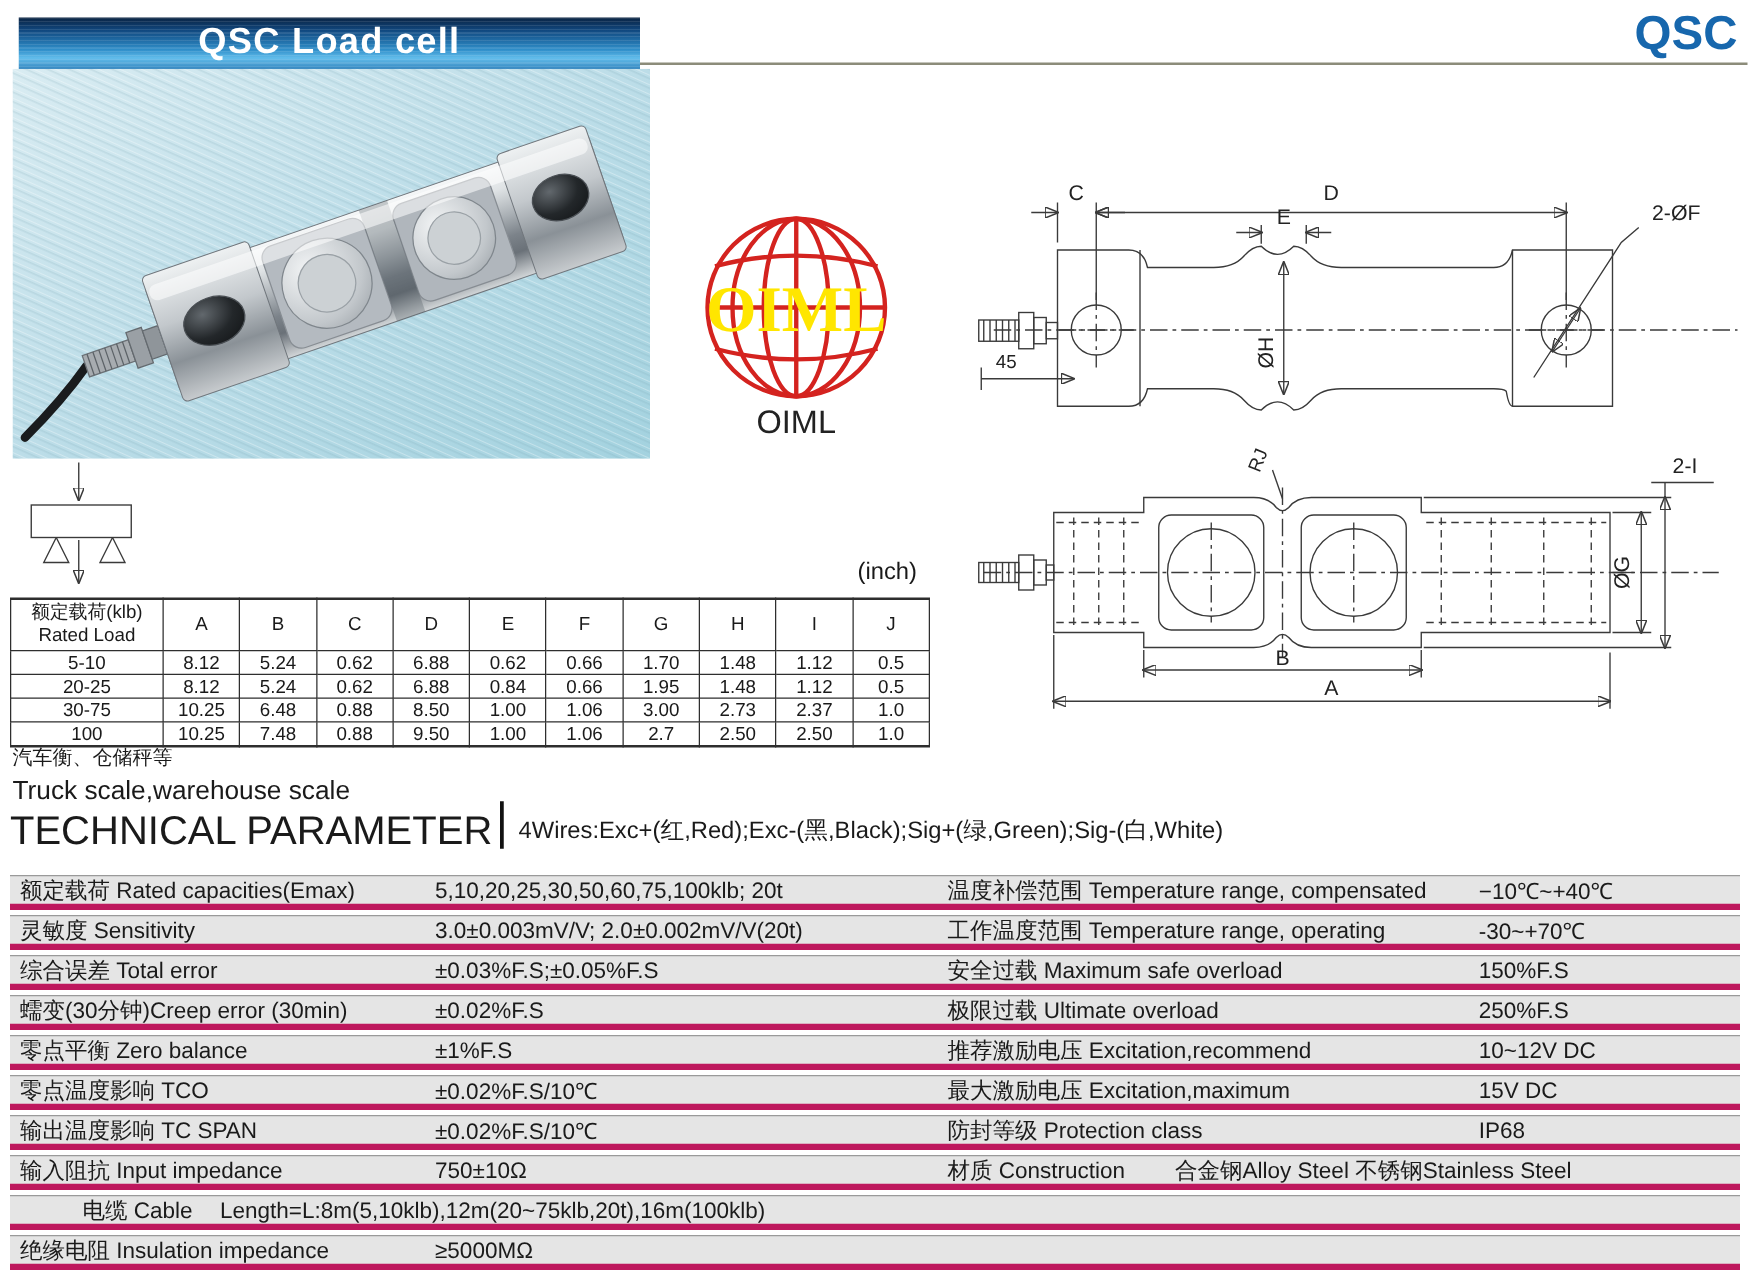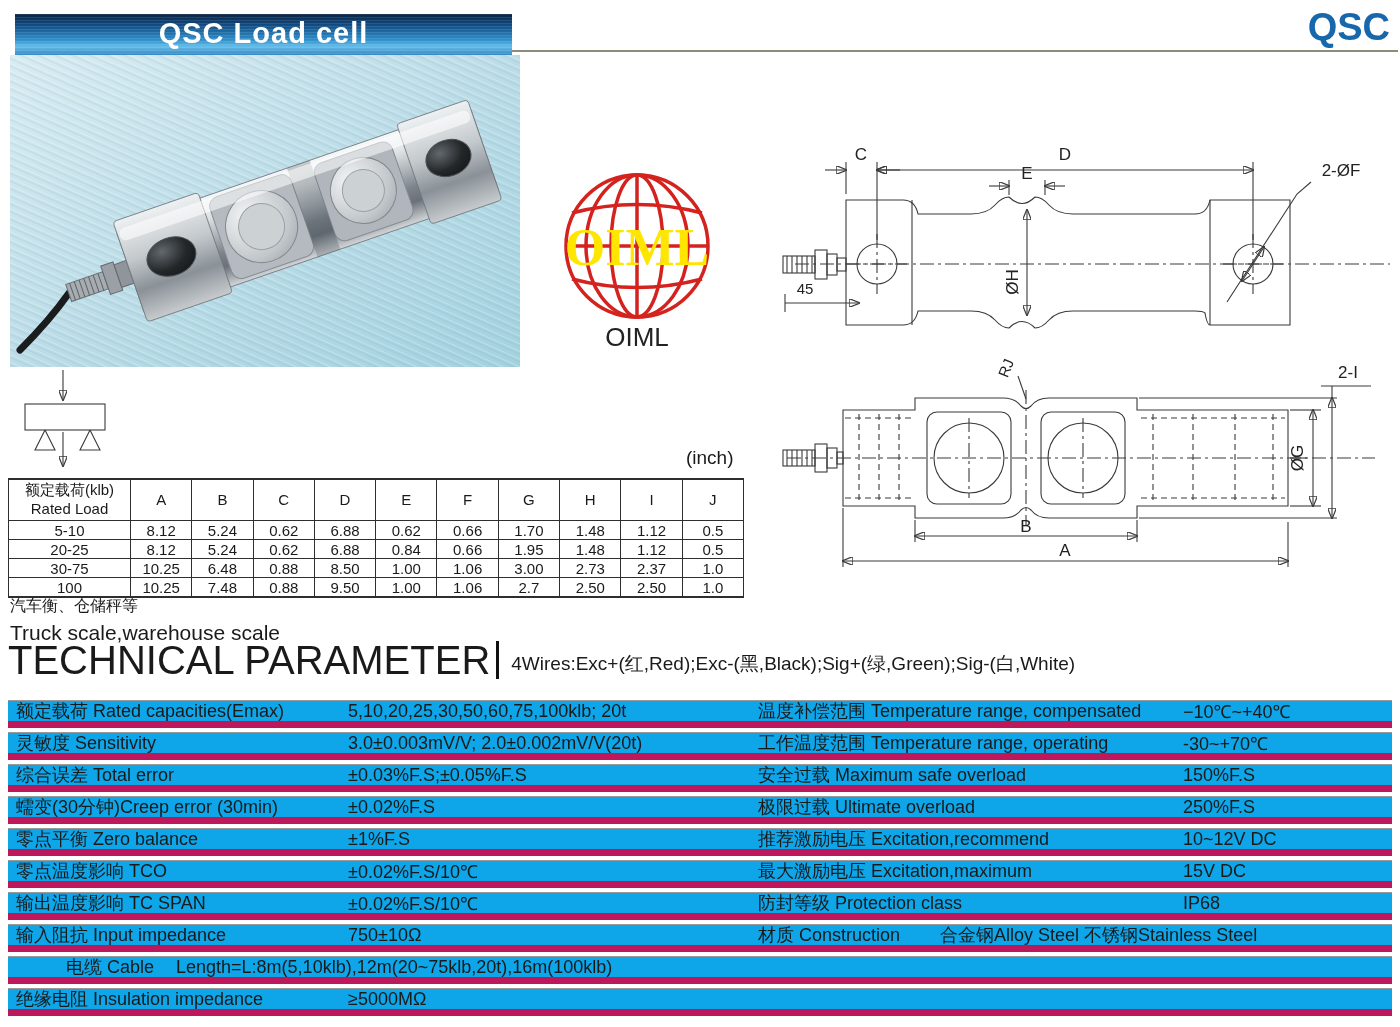--- a/index.html
+++ b/index.html
@@ -41,28 +41,28 @@
   #dim-table th,#dim-table td{border:1px solid #2e2e2e;text-align:center;padding:0;
     font-size:15px;font-weight:normal;}
   #dim-table th{height:40px;line-height:1.25;}
   #dim-table td{height:18px;}
 
   .app-cn{position:absolute;left:10px;top:596px;font-size:16px;}
   .app-en{position:absolute;left:10px;top:621px;font-size:21px;}
 
   
   #title-block{position:absolute;left:8px;top:641px;display:flex;align-items:flex-end;}
-  #tech-title{font-size:40px;font-weight:400;line-height:.95;letter-spacing:0;}
+  #tech-title{font-size:32px;font-weight:400;line-height:.95;letter-spacing:0;}
   #title-bar{width:3px;height:38px;background:#111;margin-left:6px;}
   #wires-note{font-size:19px;margin-left:12px;padding-bottom:2px;white-space:nowrap;}
 
   
   #params{position:absolute;left:8px;top:700px;width:1384px;}
-  .prow{display:flex;height:28px;margin-bottom:4px;background:#0ea5e9;
-    border-top:1px solid #9a9a9a;border-bottom:7px solid #be185d;box-sizing:border-box;align-items:center;}
+  .prow{display:flex;height:28px;margin-bottom:4px;background:#e5e5e5;
+    border-top:1px solid #9a9a9a;border-bottom:5px solid #be185d;box-sizing:border-box;align-items:center;}
   .pcell{display:flex;align-items:center;height:100%;}
   .pleft{width:692px;}
   .pright{flex:1;}
   .plabel,.pvalue{font-size:18px;white-space:nowrap;}
   .pleft .plabel{width:332px;padding-left:8px;}
   .pright .plabel{width:425px;padding-left:58px;}
   .pvalue.center{flex:1;text-align:center;}
   .prow:nth-child(8) .pright .plabel{width:auto;}
   .prow:nth-child(8) .pright .pvalue{margin-left:40px;}
   .prow:nth-child(9) .pright .plabel{width:auto;}

